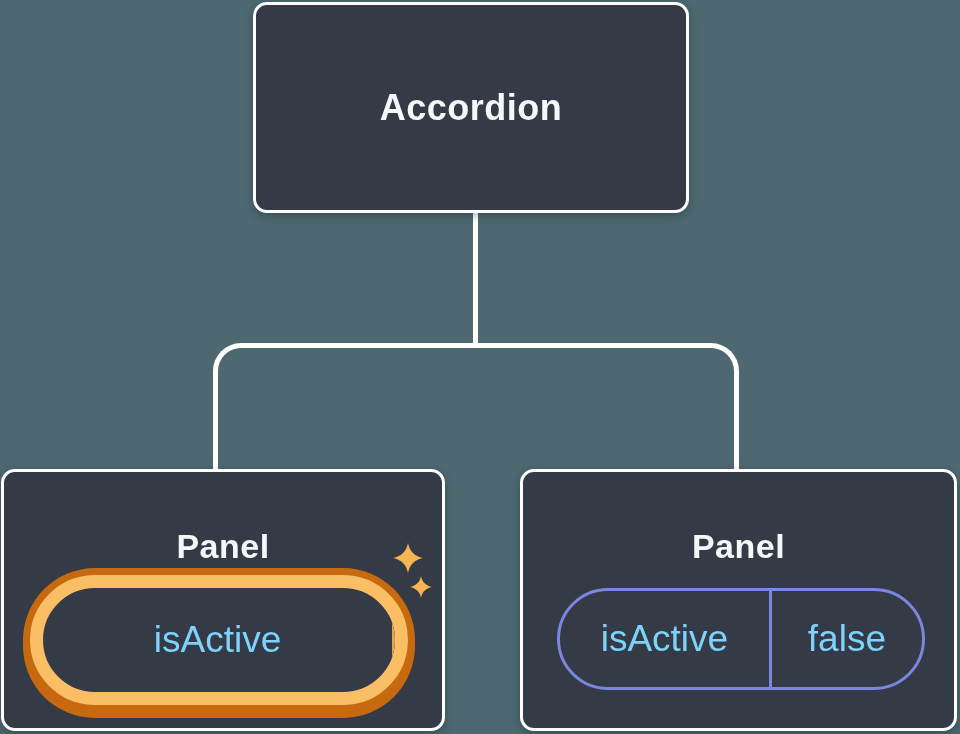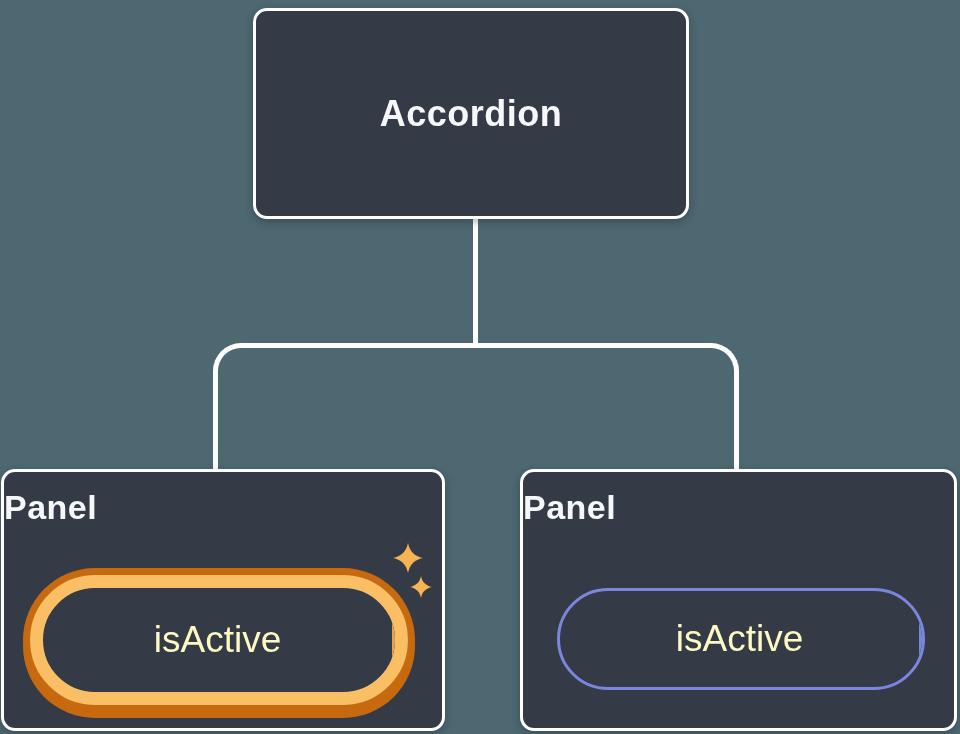--- a/index.html
+++ b/index.html
@@ -19,40 +19,40 @@
     border-top:5px solid #ffffff; border-left:5px solid #ffffff; border-right:5px solid #ffffff;
     border-radius:28px 28px 0 0;
   }
   
   .node {
     position:absolute; box-sizing:border-box;
     background:#343a46; border:3px solid #ffffff; border-radius:14px;
     box-shadow:0 3px 8px rgba(15,20,30,0.30);
   }
   .accordion {
-    left:253px; top:8px; width:436px; height:211px;
+    left:253px; top:2px; width:436px; height:211px;
     display:flex; align-items:center; justify-content:center;
   }
   .root-label {
     color:#f6f7f9; font-size:36px; font-weight:600; letter-spacing:0.5px;
   }
   .panel-left  { left:1px;   top:469px; width:444px; height:262px; }
   .panel-right { left:520px; top:469px; width:437px; height:262px; }
   .panel-title {
-    text-align:left; margin-top:16px;
+    text-align:center; margin-top:55px;
     color:#f6f7f9; font-size:34px; font-weight:600; letter-spacing:0.5px;
   }
   
   .pill {
     position:absolute; display:flex; align-items:stretch;
     box-sizing:border-box; border-radius:999px; overflow:hidden;
   }
   .cell {
     display:flex; align-items:center; justify-content:center;
-    color:#fef9c3; font-size:37px;
+    color:#7dd3fc; font-size:37px;
   }
   .cell-value-bold { font-weight:700; }
   .pill-active {
     left:26px; top:103px; width:378px; height:130px;
     border:13px solid #fabf64;
     box-shadow:0 0 0 7px #c6690f, 0 6px 0 7px #c6690f;
   }
   .pill-active .cell-name  { flex:1.53; }
   .pill-active .cell-value { flex:1; }
   .divider-active { width:3px; background:#e2a44e; }
@@ -86,20 +86,21 @@
       <div class="cell cell-name">isActive</div>
       <div class="divider-active"></div>
     </div>
   </div>
 
   <div class="node panel-right">
     <div class="panel-title">Panel</div>
     <div class="pill pill-inactive">
       <div class="cell cell-name">isActive</div>
       <div class="divider-inactive"></div>
+      <div class="cell cell-value">false</div>
     </div>
   </div>
 
   <svg class="sparkle sparkle-large" viewBox="0 0 24 24">
     <path fill="#f7b452" d="M12 0C13.4 6.8 17.2 10.6 24 12C17.2 13.4 13.4 17.2 12 24C10.6 17.2 6.8 13.4 0 12C6.8 10.6 10.6 6.8 12 0Z"></path>
   </svg>
   <svg class="sparkle sparkle-small" viewBox="0 0 24 24">
     <path fill="#f7b452" d="M12 0C13.4 6.8 17.2 10.6 24 12C17.2 13.4 13.4 17.2 12 24C10.6 17.2 6.8 13.4 0 12C6.8 10.6 10.6 6.8 12 0Z"></path>
   </svg>
 

